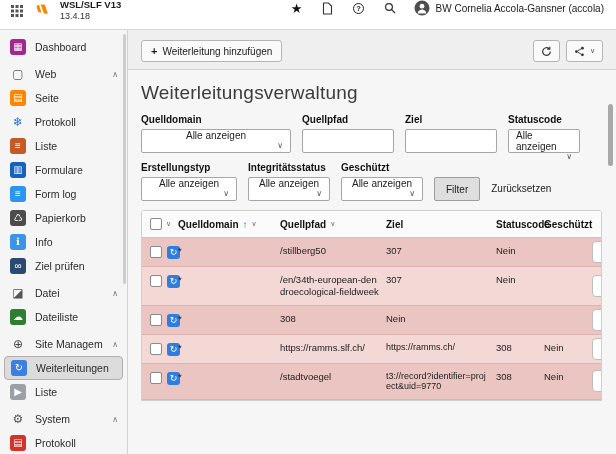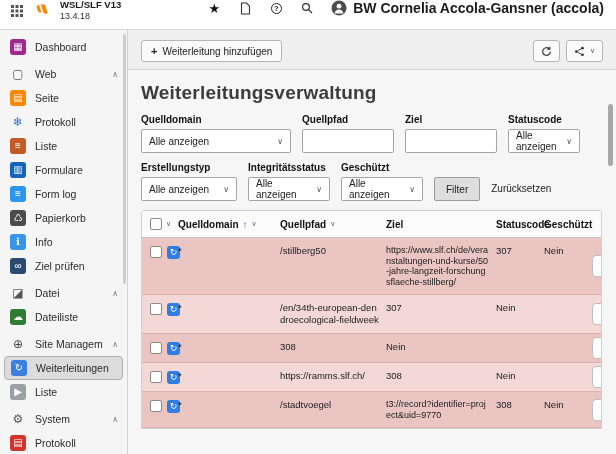--- a/index.html
+++ b/index.html
@@ -13,21 +13,21 @@
   .tb-left { display:flex; align-items:center; gap:11px; }
   .tb-titleblock { line-height:1.15; }
   .tb-title { font-size:9.5px; font-weight:700; color:#1a1a1a; }
   .tb-version { font-size:9px; color:#333; }
   .tb-right { margin-left:auto; display:flex; align-items:center; gap:17px; }
   .tb-iconbtn { display:flex; align-items:center; justify-content:center; width:14px; height:14px; color:#222; }
   .star { font-size:13px; color:#111; line-height:1; }
   .help-circle { width:11px; height:11px; border:1.2px solid #222; border-radius:50%; font-size:7.5px;
                  display:flex; align-items:center; justify-content:center; font-weight:700; color:#222; }
   .tb-user { display:flex; align-items:center; gap:6px; }
-  .tb-username { font-size:14px; color:#1a1a1a; white-space:nowrap;font-weight:bold; }
+  .tb-username { font-size:10px; color:#1a1a1a; white-space:nowrap; }
 
   
   .sidebar { position:absolute; top:30px; left:0; bottom:0; width:128px; background:#f5f5f5;
              border-right:1px solid #d2d2d2; padding:5px 0 0 0; display:flex; flex-direction:column; overflow:hidden; }
   .sb-item { display:flex; align-items:center; gap:9px; height:24px; flex:0 0 24px;
              padding:0 9px 0 10px; font-size:10.5px; color:#2b2b2b; cursor:default; }
   .sb-item.section { margin-top:3px; }
   .sb-item.selected { background:#dcdcdc; border:1px solid #b0b0b0; border-radius:4px; margin:0 4px; padding:0 5px 0 6px; }
   .sb-icon { width:16px; height:16px; flex:0 0 16px; border-radius:3px; display:flex; align-items:center;
              justify-content:center; font-size:10px; line-height:1; }
@@ -41,26 +41,26 @@
   .btn { display:inline-flex; align-items:center; gap:5px; background:#fafafa; border:1px solid #b5b5b5;
          border-radius:3px; font-size:10px; color:#222; padding:4px 9px; height:22px; cursor:pointer; }
   .btn .plus { font-weight:700; font-size:11px; }
   .dh-right { margin-left:auto; display:flex; gap:6px; }
   .icon-btn { padding:4px 7px; }
   .icon-btn .chev { font-size:7px; color:#555; }
 
   
   .modbody { position:absolute; top:70px; left:128px; right:0; bottom:0; background:#f6f6f6;
              padding:9px 14px 0 13px; overflow:hidden; }
-  h1.page-title { font-size:19px; font-weight:700; color:#3c3c3c; margin:3px 0 10px 0; letter-spacing:.2px; }
+  h1.page-title { font-size:19px; font-weight:400; color:#3c3c3c; margin:3px 0 10px 0; letter-spacing:.2px; }
 
   .filters-row { display:flex; gap:11px; margin-bottom:9px; align-items:flex-end; }
   .ffield label { display:block; font-size:10px; font-weight:700; color:#111; margin-bottom:4px; }
   .select, .tinput { height:24px; border:1px solid #a6a6a6; border-radius:2px; background:#fff;
-                     font-size:10px; color:#222; display:flex; align-items:center; padding:0 7px; }
+                     font-size:10px; color:#222; display:flex; align-items:center; padding:0 7px;flex-direction:column; }
   .select .chev { margin-left:auto; color:#555; font-size:8px; padding-left:8px; }
   .w-quelldomain{width:150px} .w-quellpfad{width:92px} .w-ziel{width:92px} .w-statuscode{width:72px}
   .w-erstellung{width:96px} .w-integ{width:82px} .w-gesch{width:82px}
   .filter-btn { height:24px; padding:0 11px; background:#dedede; border:1px solid #9c9c9c; border-radius:2px;
                 font-size:10px; color:#222; cursor:pointer; }
   .reset-link { font-size:10px; color:#222; line-height:24px; cursor:pointer; }
 
   
   .rtable { margin-top:5px; background:#fff; border:1px solid #cfcfcf; border-radius:3px 3px 0 0; overflow:hidden; position:relative; }
   .thead, .trow { display:grid; grid-template-columns:36px 102px 106px 110px 48px 56px; }
@@ -328,21 +328,20 @@
         <div class="hcell">Geschützt</div>
       </div>
       <div>
           <div class="trow tone-dark">
             <div class="cell cell-sel">
               <span class="cb"></span>
               <span class="rec-icon">↻</span>
             </div>
             <div class="cell">*</div>
             <div class="cell cell-pfad">/stillberg50</div>
-            <div class="cell cell-ziel">https://www.slf.ch/de/veranstaltungen-und-kurse/50-jahre-langzeit-forschungsflaeche-stillberg/</div>
             <div class="cell">307</div>
             <div class="cell">Nein</div>
             <span class="row-stub"></span>
           </div>
           <div class="trow tone-light">
             <div class="cell cell-sel">
               <span class="cb"></span>
               <span class="rec-icon">↻</span>
             </div>
             <div class="cell">*</div>
@@ -361,20 +360,21 @@
             <div class="cell">Nein</div>
             <span class="row-stub"></span>
           </div>
           <div class="trow tone-light">
             <div class="cell cell-sel">
               <span class="cb"></span>
               <span class="rec-icon">↻</span>
             </div>
             <div class="cell">*</div>
             <div class="cell cell-pfad">https://ramms.slf.ch/</div>
+            <div class="cell cell-ziel">https://ramms.ch/</div>
             <div class="cell">308</div>
             <div class="cell">Nein</div>
             <span class="row-stub"></span>
           </div>
           <div class="trow tone-dark">
             <div class="cell cell-sel">
               <span class="cb"></span>
               <span class="rec-icon">↻</span>
             </div>
             <div class="cell">*</div>

